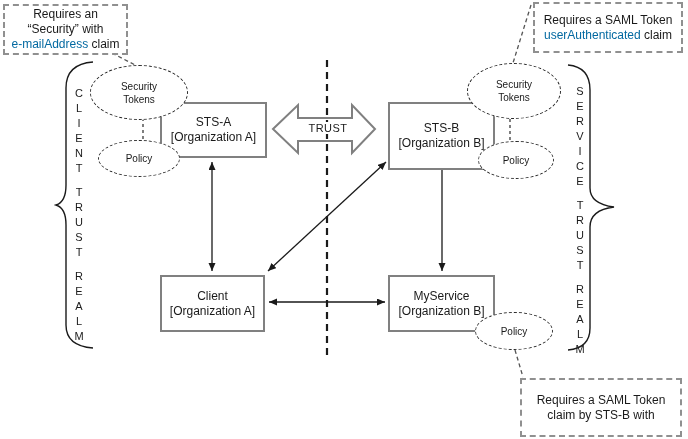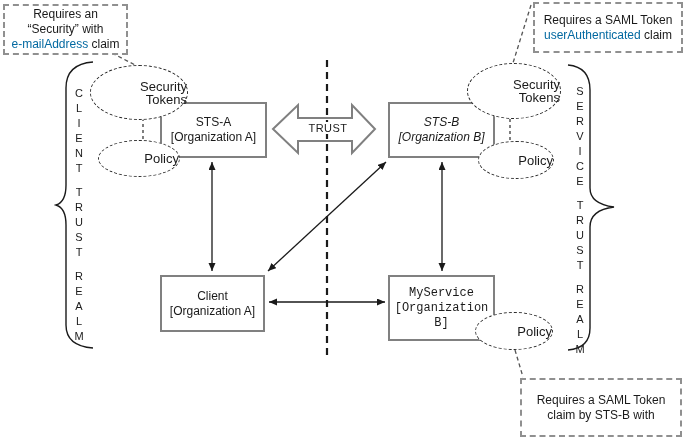--- a/index.html
+++ b/index.html
@@ -4,22 +4,22 @@
 <style>
   html,body{margin:0;padding:0;background:#fff;}
   #stage{position:relative;width:688px;height:439px;background:#fff;overflow:hidden;
          font-family:"Liberation Sans","DejaVu Sans",sans-serif;color:#1a1a1a;}
   .layer{position:absolute;left:0;top:0;}
   .svg-layer{z-index:1;}
   .box{position:absolute;z-index:2;box-sizing:border-box;border:2px solid #808080;background:#fff;
        display:flex;flex-direction:column;align-items:center;justify-content:center;
        font-size:12px;line-height:15px;text-align:center;}
   .ellipse{position:absolute;z-index:3;box-sizing:border-box;border:1px dashed #2a2a2a;border-radius:50%;
-       background:#fff;display:flex;flex-direction:column;align-items:flex-end;justify-content:center;
-       font-size:13px;line-height:13px;text-align:center;}
+       background:#fff;display:flex;flex-direction:column;align-items:center;justify-content:center;
+       font-size:10px;line-height:13px;text-align:center;}
   .callout{position:absolute;z-index:5;box-sizing:border-box;border:2px dashed #909090;background:#fff;
        display:flex;flex-direction:column;align-items:center;justify-content:center;
        font-size:12px;line-height:15px;text-align:center;}
   .claim{color:#0369a1;}
   .trust-label{position:absolute;z-index:4;background:#fff;font-size:11px;letter-spacing:0.5px;
        text-align:center;padding:0 2px;}
   .realm{position:absolute;z-index:2;display:flex;flex-direction:column;align-items:center;gap:9px;}
   .vword{writing-mode:vertical-lr;text-orientation:upright;letter-spacing:3px;
        font-size:11px;color:#1a1a1a;}
 </style>
@@ -55,29 +55,29 @@
     <line x1="515" y1="350" x2="523" y2="377" stroke="#555" stroke-width="1.3" stroke-dasharray="4 3"></line>
 
     <line x1="143" y1="118" x2="143" y2="140" stroke="#2a2a2a" stroke-width="1.2" stroke-dasharray="3 3"></line>
     <line x1="510" y1="119" x2="510" y2="142" stroke="#2a2a2a" stroke-width="1.2" stroke-dasharray="3 3"></line>
   </svg>
 
   <div class="box" style="left:160px;top:102px;width:107px;height:56px;">
     <div>STS-A</div>
     <div>[Organization A]</div>
   </div>
-  <div class="box" style="left:388px;top:102px;width:107px;height:56px;font-style:italic;">
+  <div class="box" style="left:388px;top:102px;width:107px;height:68px;">
     <div>STS-B</div>
     <div>[Organization B]</div>
   </div>
   <div class="box" style="left:160px;top:275px;width:105px;height:57px;">
     <div>Client</div>
     <div>[Organization A]</div>
   </div>
-  <div class="box" style="left:388px;top:275px;width:107px;height:66px;font-family:Liberation Mono, monospace;">
+  <div class="box" style="left:388px;top:275px;width:107px;height:57px;">
     <div>MyService</div>
     <div>[Organization B]</div>
   </div>
 
   <div class="ellipse" style="left:90px;top:65px;width:98px;height:55px;">
     <div>Security</div>
     <div>Tokens</div>
   </div>
   <div class="ellipse" style="left:98px;top:140px;width:82px;height:37px;">
     <div>Policy</div>

